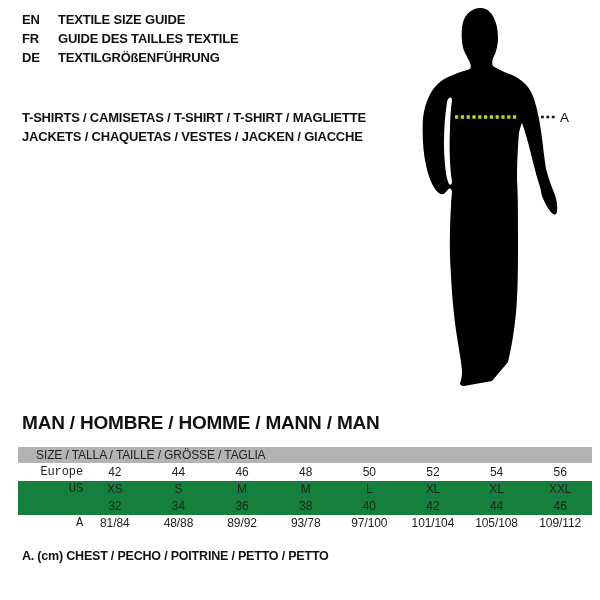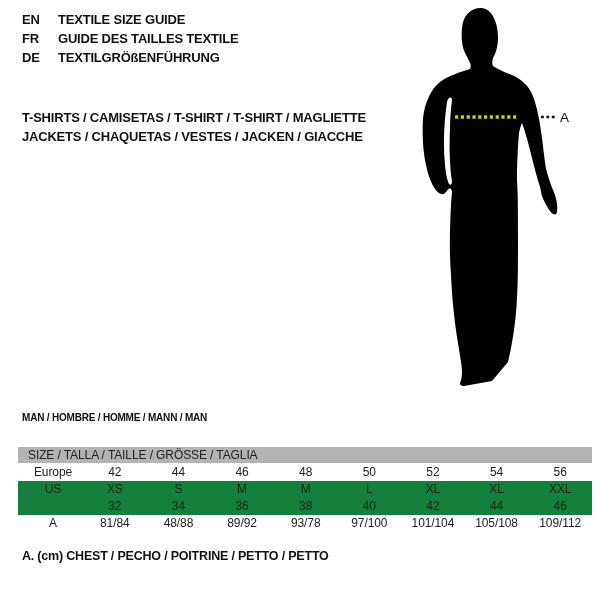--- a/index.html
+++ b/index.html
@@ -12,28 +12,28 @@
   .lang-row { display:flex; height:19px; line-height:19px;
               font-size:13px; font-weight:bold; letter-spacing:-0.2px; }
   .lang-code { width:36px; }
   
   .categories { position:absolute; left:22px; top:108px;
                 font-size:13px; font-weight:bold; line-height:19px; letter-spacing:-0.2px; }
   
   .figure-svg { position:absolute; left:395px; top:0; }
   
   .section-title { position:absolute; left:22px; top:412px;
-                   font-size:10px; font-weight:bold; letter-spacing:-0.2px; }
+                   font-size:19px; font-weight:bold; letter-spacing:-0.2px; }
   
   .size-table { position:absolute; left:18px; top:447px; width:574px;
                 font-size:12px; color:#222; letter-spacing:-0.1px; }
   .thead { height:16px; line-height:16px; background:#b3b3b3;
-           padding-left:10px; color:#222; margin-bottom:1px; }
+           padding-left:18px; color:#222; margin-bottom:1px; }
   .trow { display:flex; height:17px; line-height:17px; text-align:center; }
-  .trow .rlabel { width:60px; text-align:center; padding-left:5px; }
+  .trow .rlabel { width:60px; text-align:right; padding-left:5px;font-family:Liberation Mono, monospace; }
   .trow .cell { flex:1; }
   .band { background:#15803d; }
   
   .footnote { position:absolute; left:22px; top:549px;
               font-size:12.5px; font-weight:bold; letter-spacing:-0.2px; }
 </style>
 </head>
 <body>
 
 <div class="canvas">

